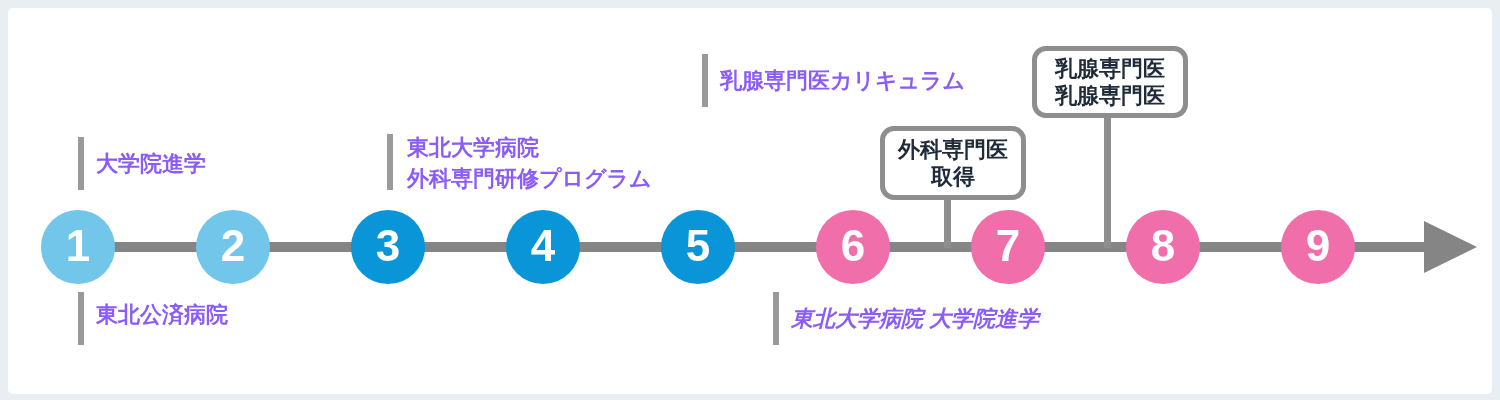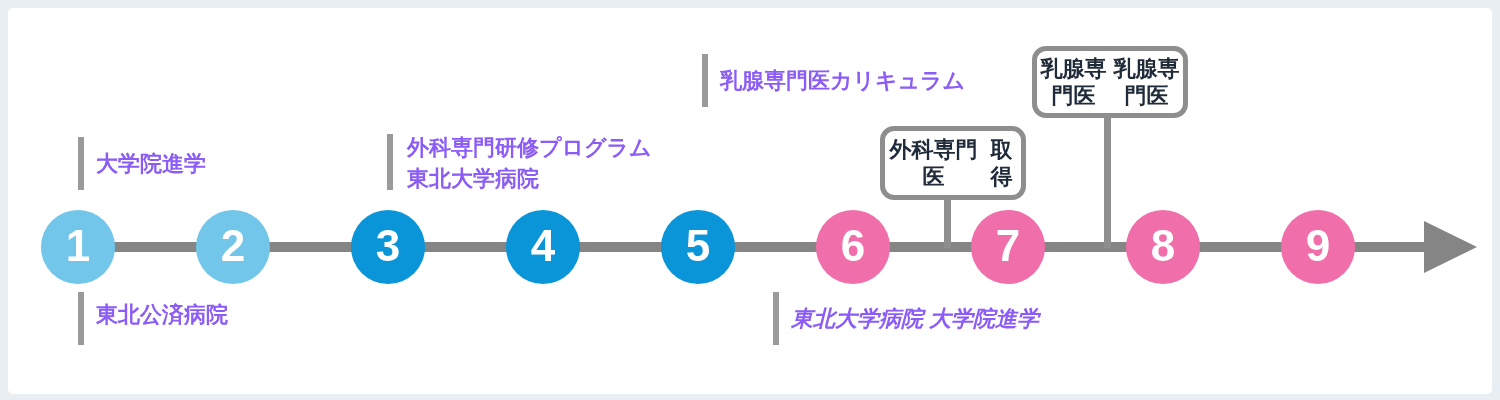--- a/index.html
+++ b/index.html
@@ -44,21 +44,21 @@
   .anno{
     position:absolute;color:#8b5cf6;font-weight:600;font-size:22px;
     line-height:31px;white-space:nowrap;
   }
   .anno.vcenter{display:flex;align-items:center;}
 
   
   .callout{
     position:absolute;background:#ffffff;border:5px solid #8e8e8e;
     border-radius:14px;box-sizing:border-box;
-    display:flex;align-items:center;justify-content:center;
+    display:flex;flex-direction:column;align-items:center;justify-content:center;
     color:#202b39;font-weight:600;font-size:22px;line-height:27px;
     text-align:center;z-index:3;
   }
   .stem{
     position:absolute;width:7px;background:#8e8e8e;z-index:1;
   }
 
   .z-top{z-index:2;}
 </style>
 </head>
@@ -103,22 +103,22 @@
     </div>
 
   <div class="tick" style="left:78px;top:137px;height:53px;"></div>
   <div class="anno vcenter" style="left:96px;top:137px;height:53px;">大学院進学</div>
 
   <div class="tick" style="left:78px;top:292px;height:53px;"></div>
   <div class="anno vcenter" style="left:96px;top:288px;height:53px;">東北公済病院</div>
 
   <div class="tick" style="left:387px;top:134px;height:56px;"></div>
   <div class="anno" style="left:407px;top:132px;">
+    <div>東北大学病院</div>
     <div>外科専門研修プログラム</div>
-    <div>東北大学病院</div>
   </div>
 
   <div class="tick" style="left:702px;top:54px;height:53px;"></div>
   <div class="anno vcenter" style="left:720px;top:54px;height:53px;">乳腺専門医カリキュラム</div>
 
   <div class="tick" style="left:773px;top:292px;height:53px;"></div>
   <div class="anno vcenter" style="left:791px;top:292px;height:53px;font-style:italic;">東北大学病院 大学院進学</div>
 
   <div class="callout" style="left:880px;top:126px;width:146px;height:74px;">
     <div>外科専門医</div>

